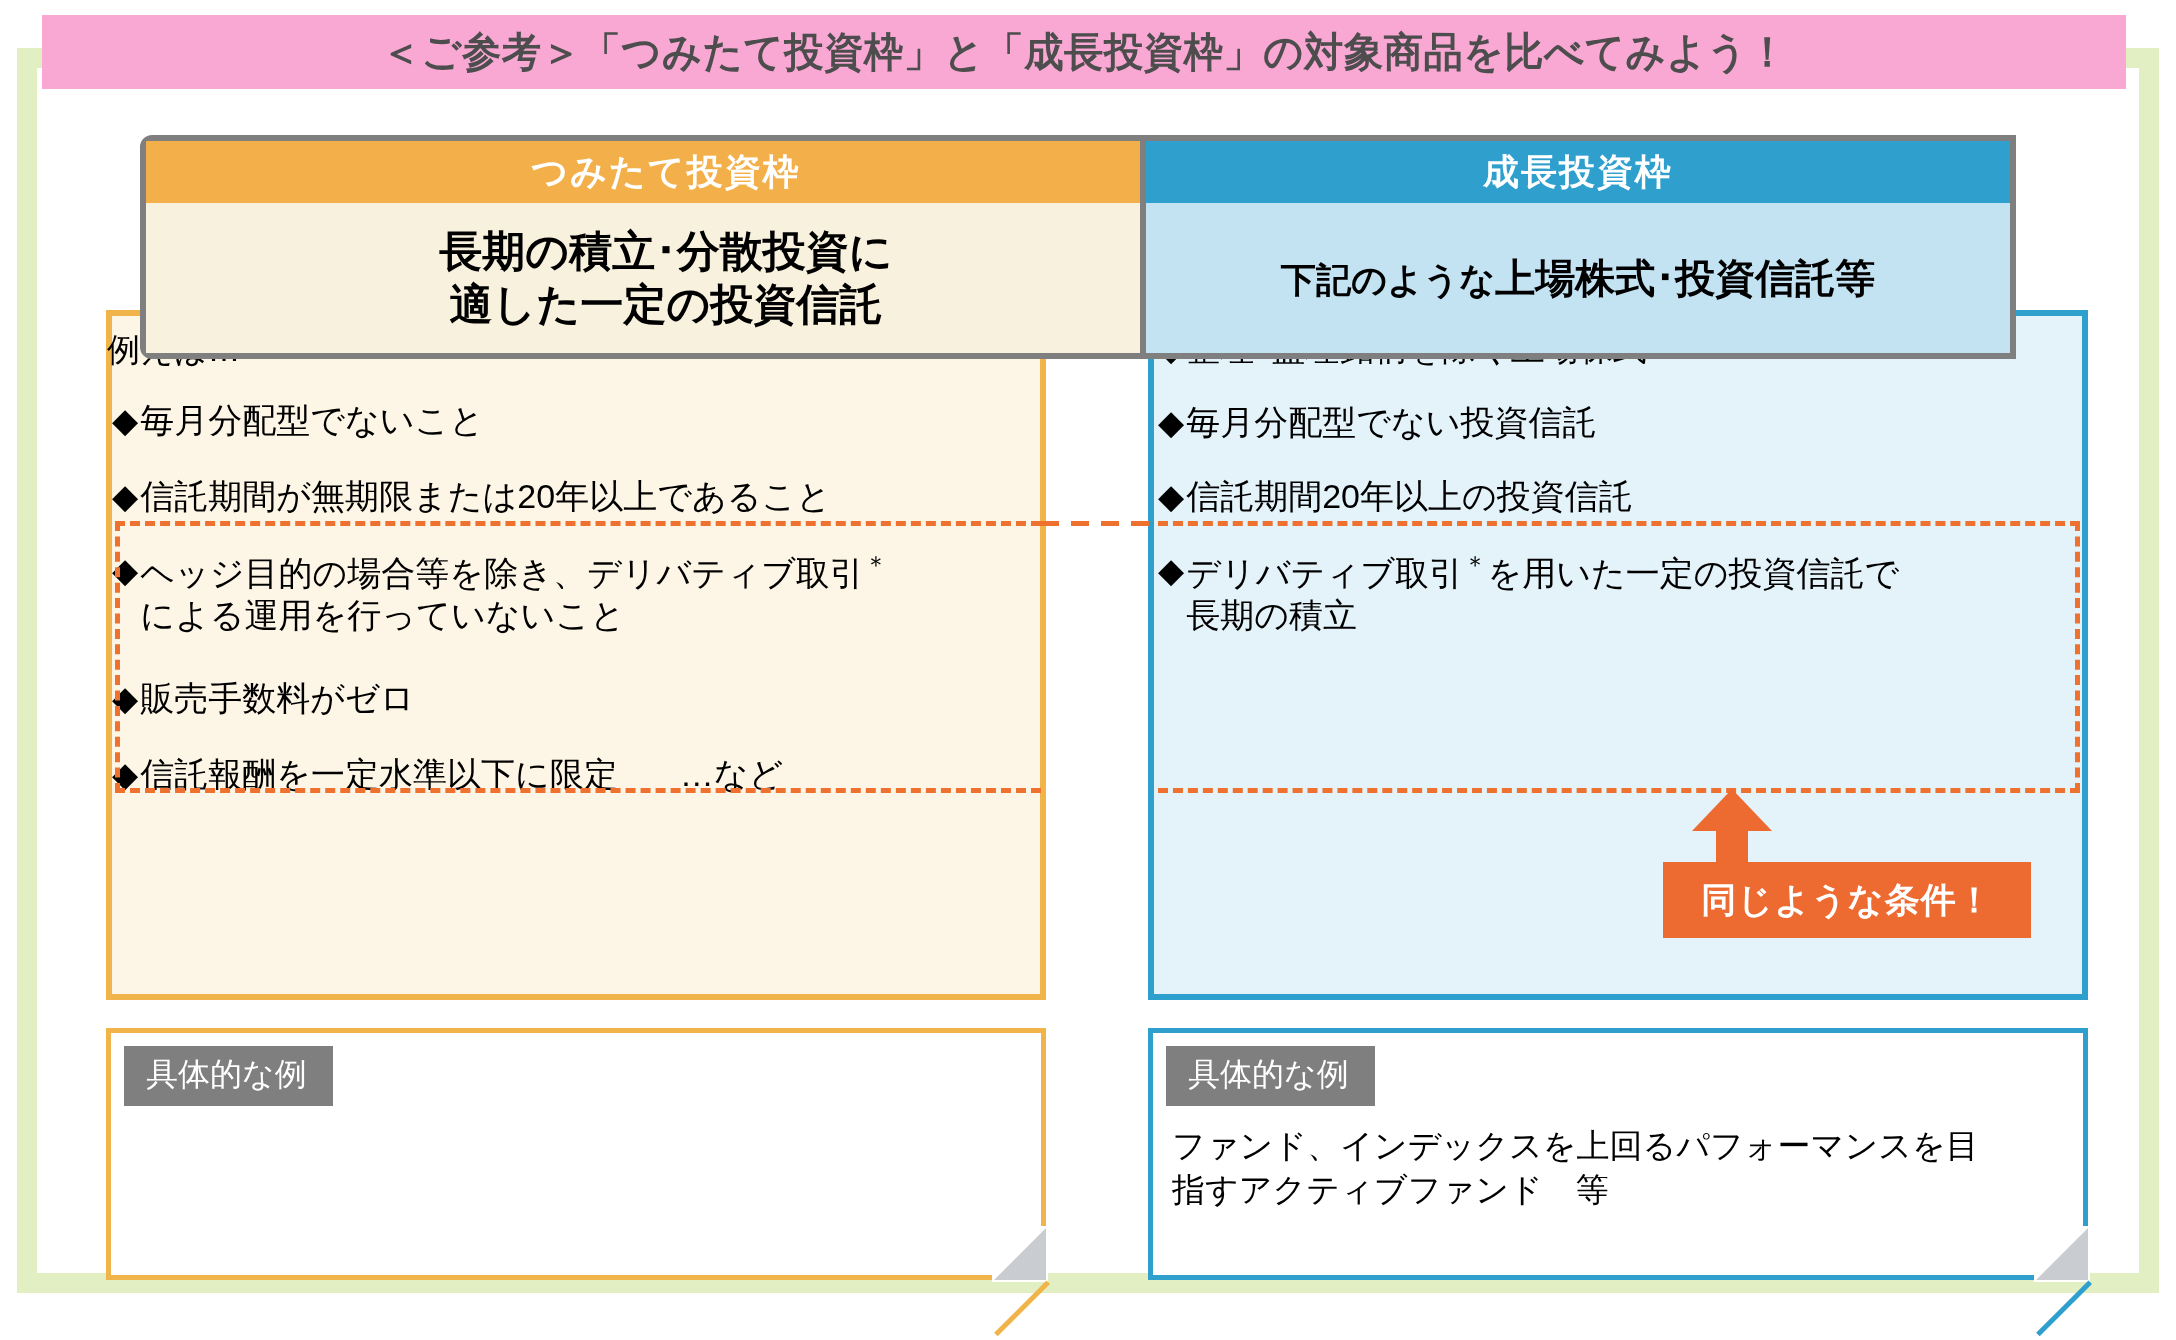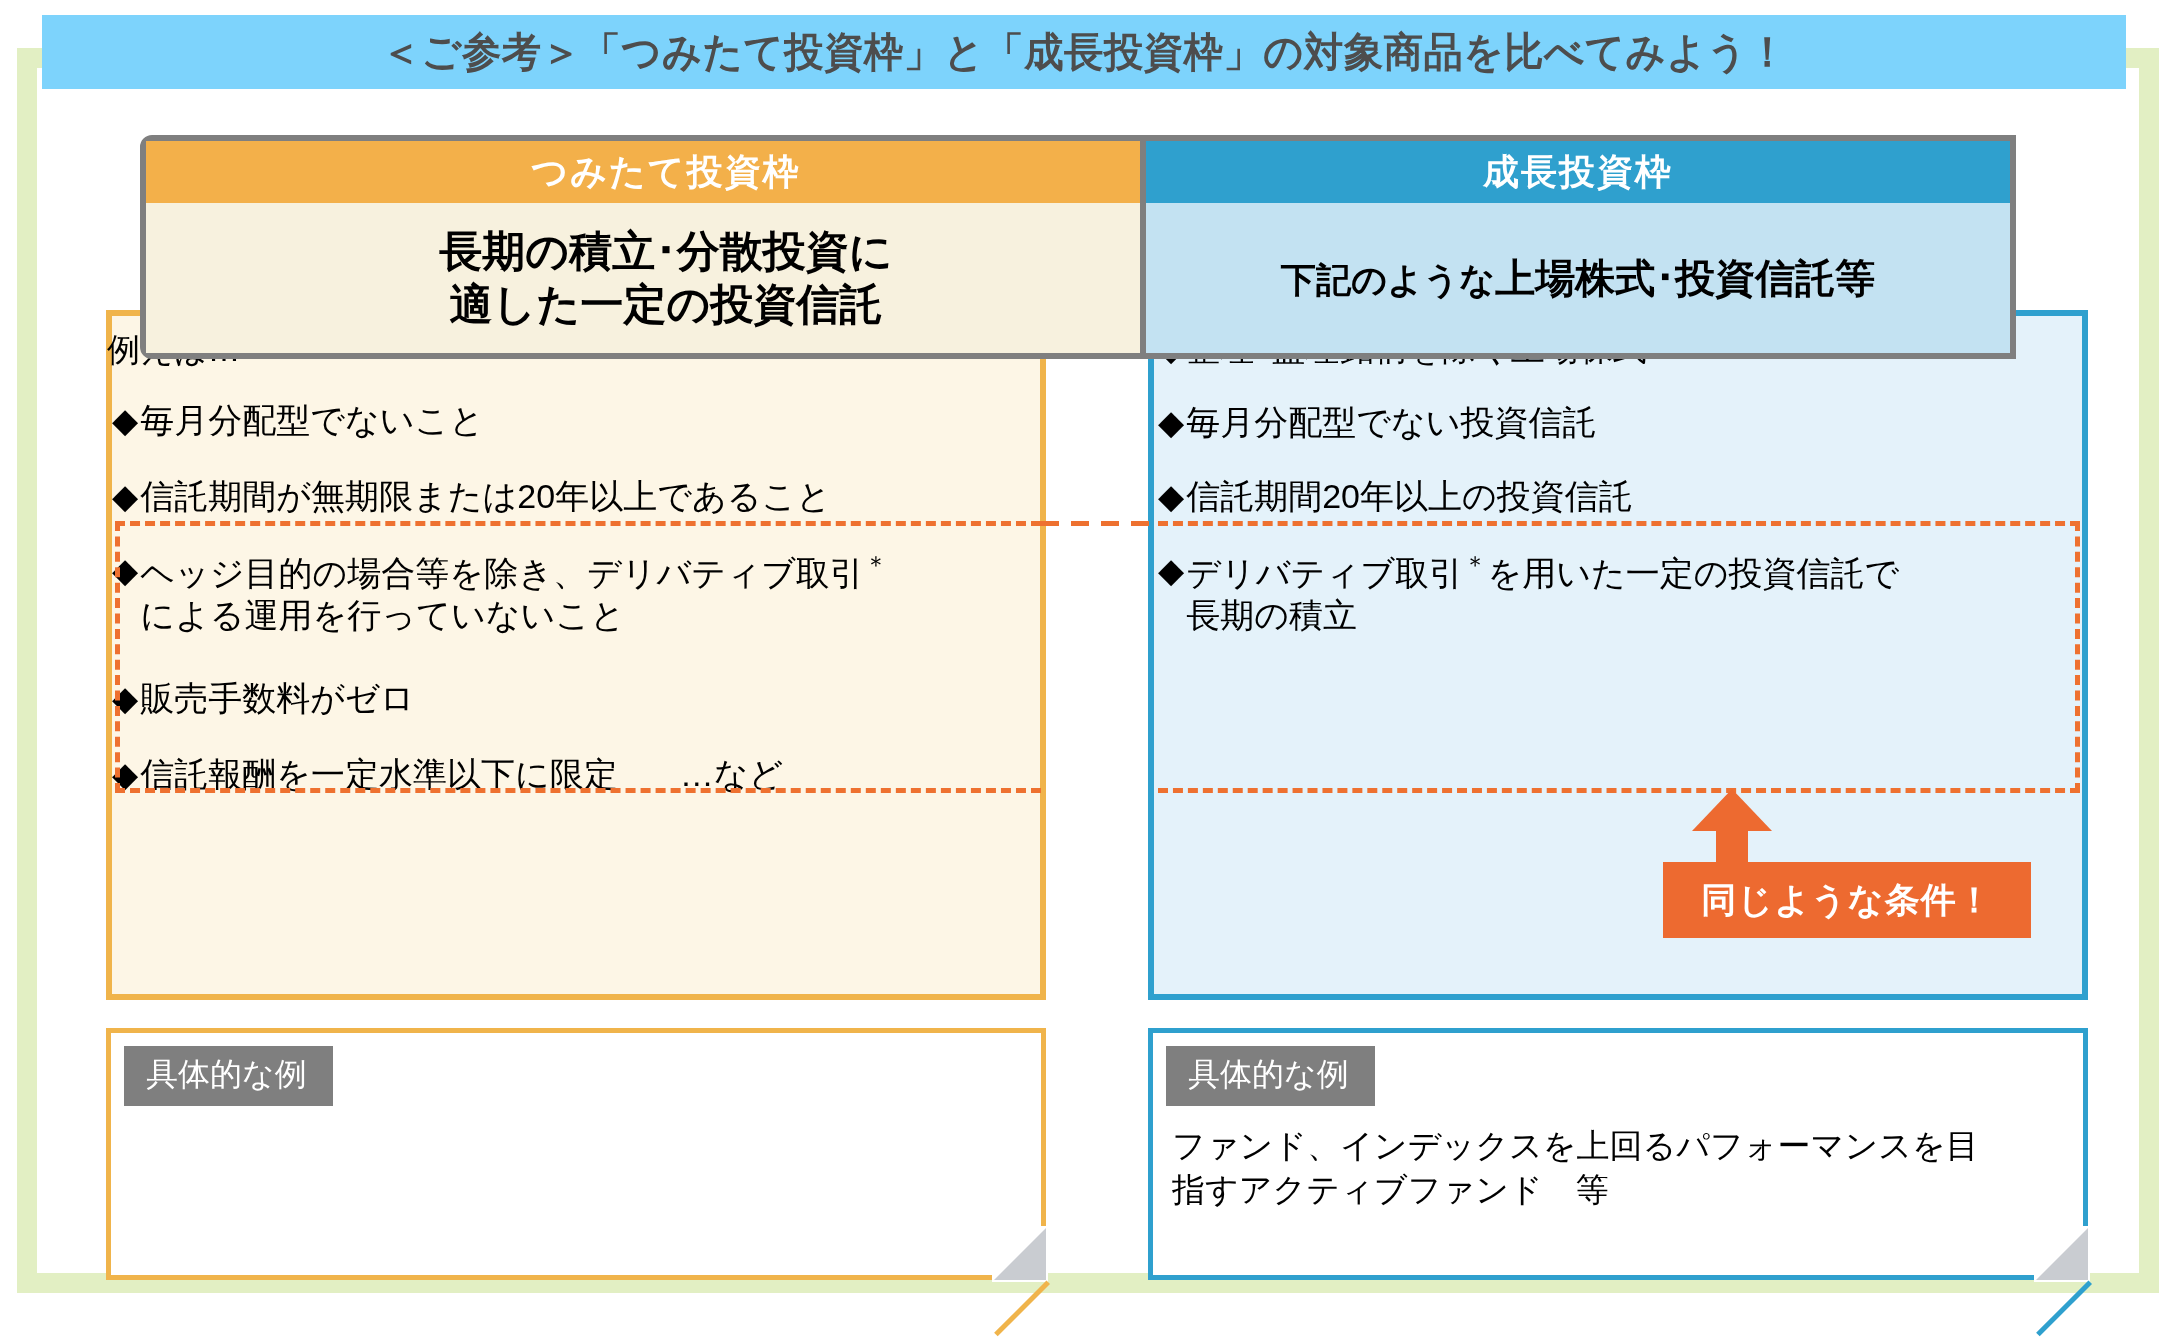--- a/index.html
+++ b/index.html
@@ -61,21 +61,21 @@
     background: #E2EFC3;
   }
 
   
   .banner {
     position: absolute;
     left: 42px;
     top: 15px;
     width: 2084px;
     height: 74px;
-    background: #7dd3fc;
+    background: #f9a8d4;
     display: flex;
     align-items: center;
     justify-content: center;
   }
   .banner-title {
     color: #4D4D4D;
     font-size: 41px;
     font-weight: bold;
     letter-spacing: 0.5px;
     white-space: nowrap;

